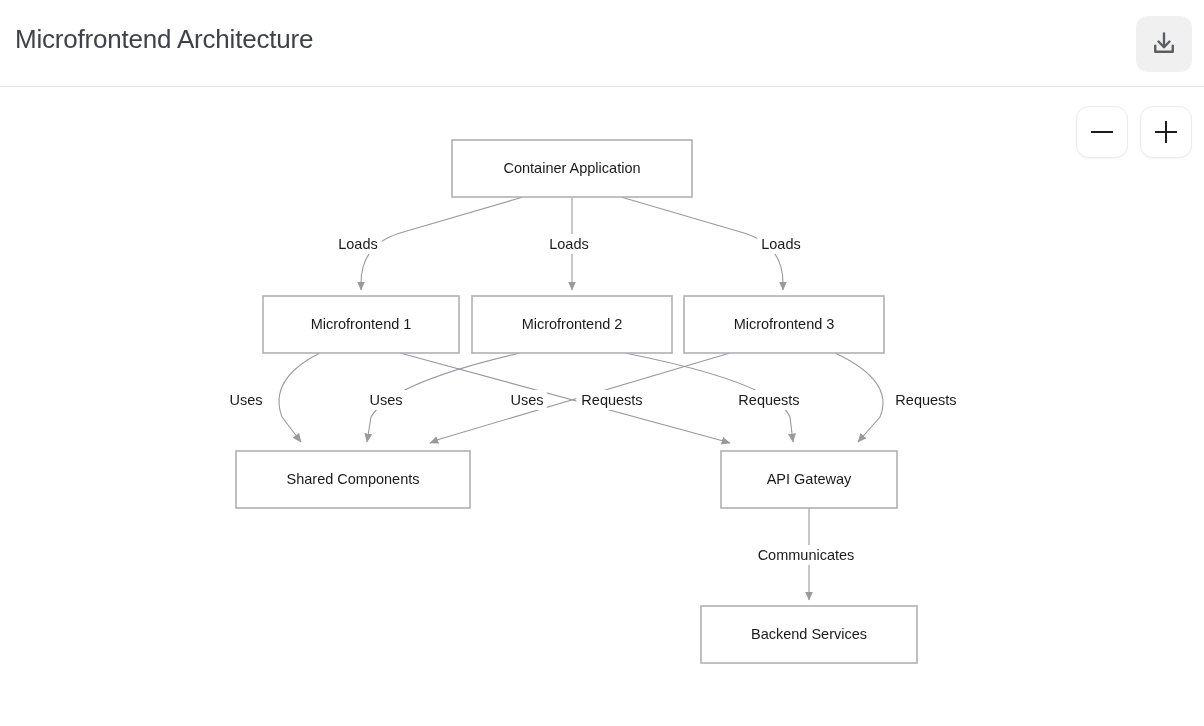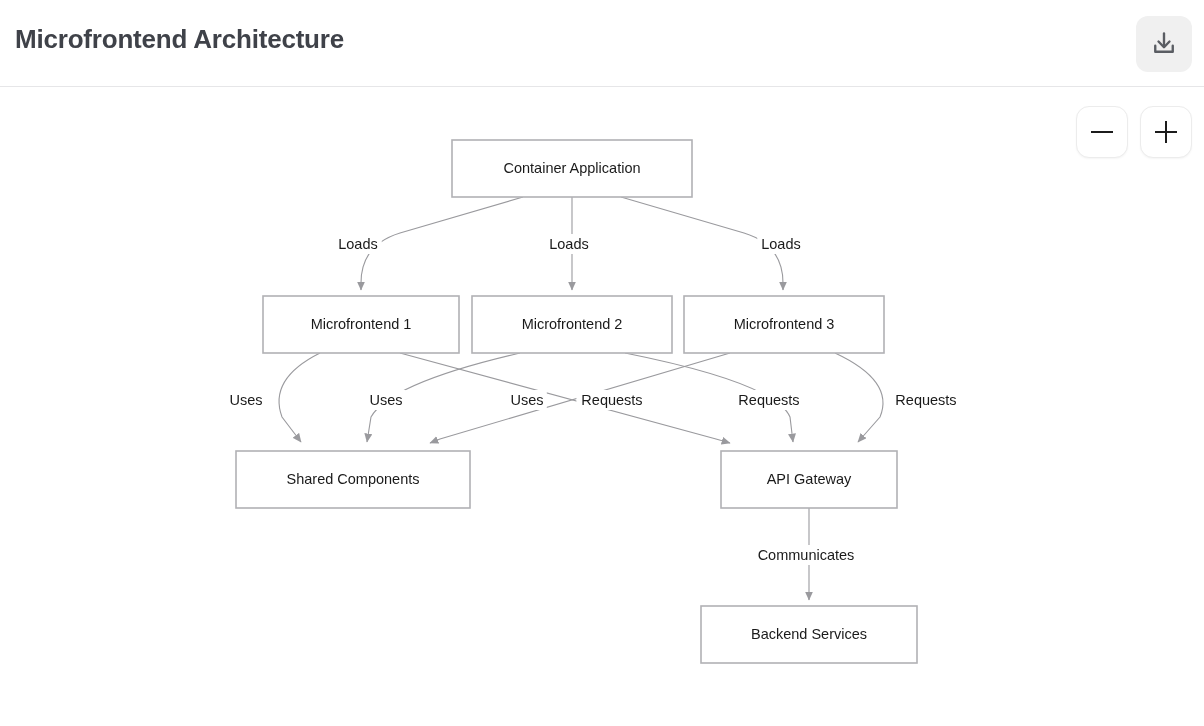--- a/index.html
+++ b/index.html
@@ -25,21 +25,21 @@
     height: 87px;
     background: #ffffff;
     border-bottom: 1px solid #e6e6e8;
     box-sizing: border-box;
   }
   .page-title {
     position: absolute;
     left: 15px;
     top: 24px;
     font-size: 26px;
-    font-weight: 700;
+    font-weight: 400;
     letter-spacing: -0.2px;
     color: #3f4249;
     white-space: nowrap;
   }
   .download-button {
     position: absolute;
     right: 12px;
     top: 16px;
     width: 56px;
     height: 56px;

